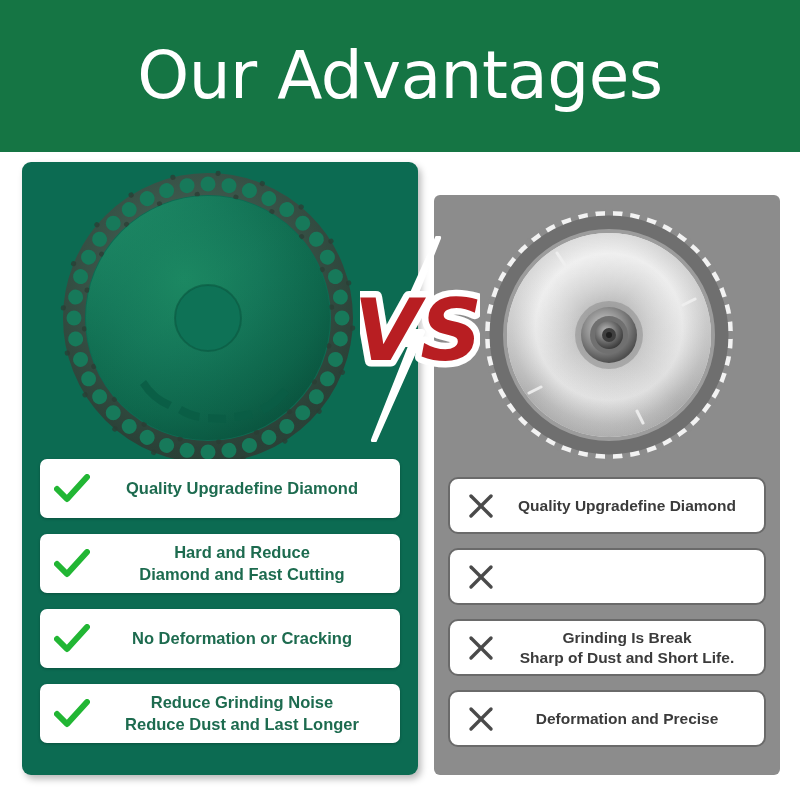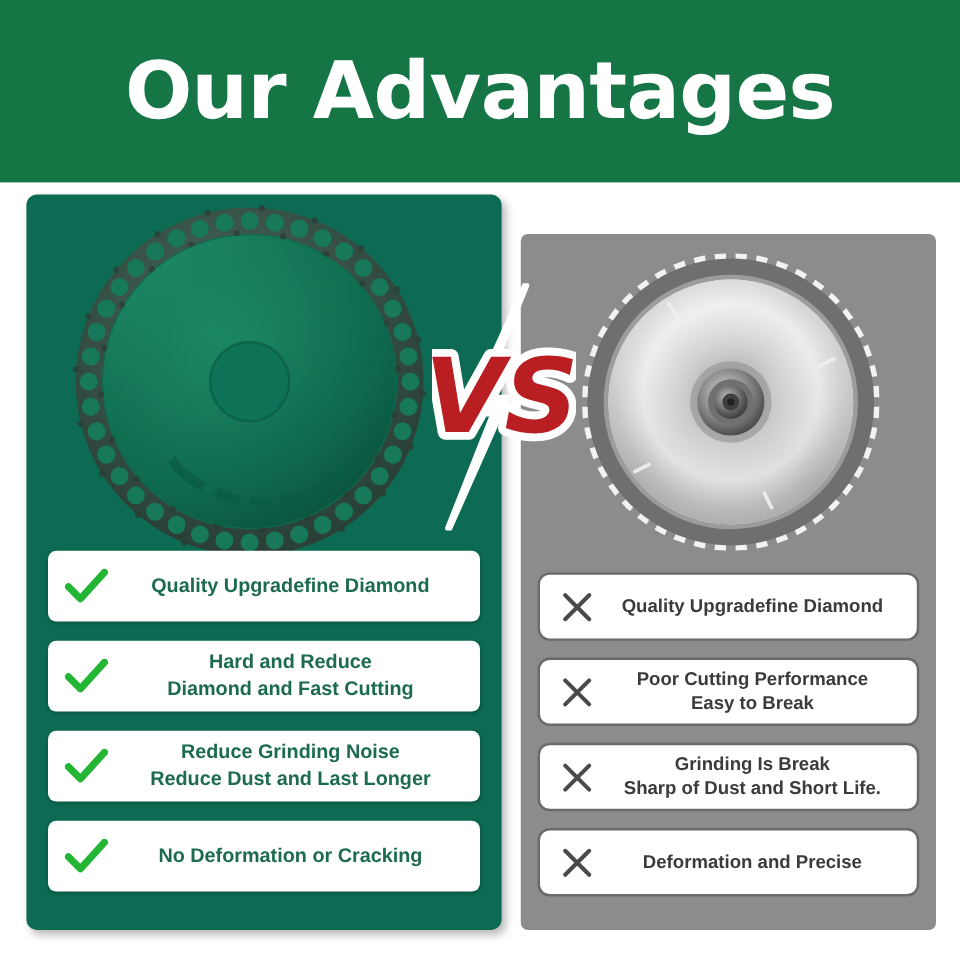--- a/index.html
+++ b/index.html
@@ -11,21 +11,21 @@
   .stage{position:absolute;left:0;top:0;width:800px;height:800px;}
 
   
   .header{
     position:absolute;left:0;top:0;width:800px;height:152px;
     background:#157544;
     display:flex;align-items:center;justify-content:center;
   }
   .header-title{
     color:#ffffff;font-size:66px;line-height:1;
-    font-weight:700;letter-spacing:-0.5px;
+    font-weight:400;letter-spacing:-0.5px;
     font-family:"DejaVu Sans","Liberation Sans",sans-serif;
     text-align:center;
   }
 
   
   .panel-right{
     position:absolute;left:434px;top:195px;width:346px;height:580px;
     background:#8c8c8c;border-radius:6px;
   }
   .right-blade-wrap{
@@ -219,24 +219,20 @@
 
       <div class="card-right">
         <span class="mark">
           <svg width="30" height="30" viewBox="0 0 30 30">
             <g stroke="#4a4a4a" stroke-width="3.4" stroke-linecap="round">
               <line x1="5" y1="5" x2="25" y2="25"></line>
               <line x1="25" y1="5" x2="5" y2="25"></line>
             </g>
           </svg>
         </span>
-        <span class="txt">
-          <span class="nowrap-line">Poor Cutting Performance</span>
-          <span class="nowrap-line">Easy to Break</span>
-        </span>
       </div>
 
       <div class="card-right">
         <span class="mark">
           <svg width="30" height="30" viewBox="0 0 30 30">
             <g stroke="#4a4a4a" stroke-width="3.4" stroke-linecap="round">
               <line x1="5" y1="5" x2="25" y2="25"></line>
               <line x1="25" y1="5" x2="5" y2="25"></line>
             </g>
           </svg>
@@ -422,33 +418,33 @@
         </span>
       </div>
 
       <div class="card-left">
         <span class="mark">
           <svg width="36" height="30" viewBox="0 0 36 30">
             <path d="M3 15 L13 25 L33 3" fill="none" stroke="#22b634" stroke-width="6" stroke-linecap="round" stroke-linejoin="round"></path>
           </svg>
         </span>
         <span class="txt">
+          <span class="nowrap-line">No Deformation or Cracking</span>
+        </span>
+      </div>
+
+      <div class="card-left">
+        <span class="mark">
+          <svg width="36" height="30" viewBox="0 0 36 30">
+            <path d="M3 15 L13 25 L33 3" fill="none" stroke="#22b634" stroke-width="6" stroke-linecap="round" stroke-linejoin="round"></path>
+          </svg>
+        </span>
+        <span class="txt">
           <span class="nowrap-line">Reduce Grinding Noise</span>
           <span class="nowrap-line">Reduce Dust and Last Longer</span>
-        </span>
-      </div>
-
-      <div class="card-left">
-        <span class="mark">
-          <svg width="36" height="30" viewBox="0 0 36 30">
-            <path d="M3 15 L13 25 L33 3" fill="none" stroke="#22b634" stroke-width="6" stroke-linecap="round" stroke-linejoin="round"></path>
-          </svg>
-        </span>
-        <span class="txt">
-          <span class="nowrap-line">No Deformation or Cracking</span>
         </span>
       </div>
 
     </div>
   </div>
 
   <div class="vs-badge">
     <svg width="120" height="206" viewBox="0 0 120 206">
 
       <g>

